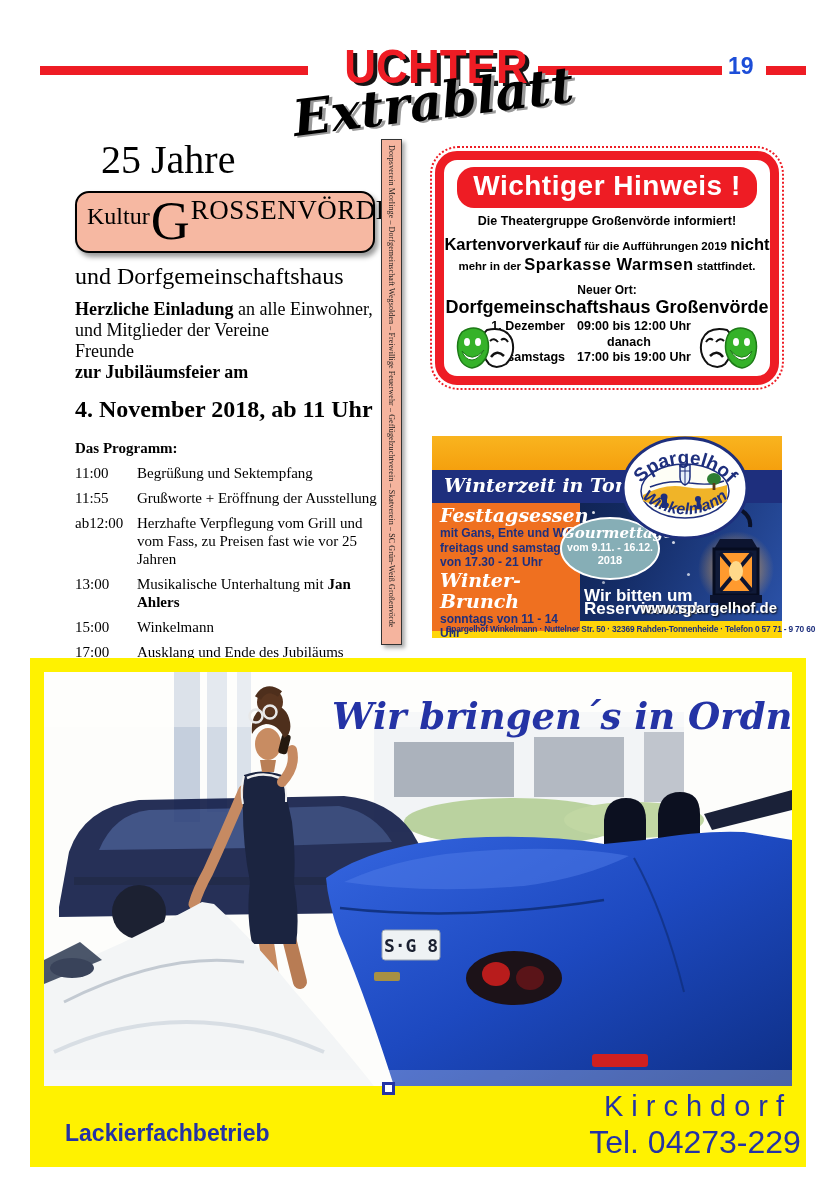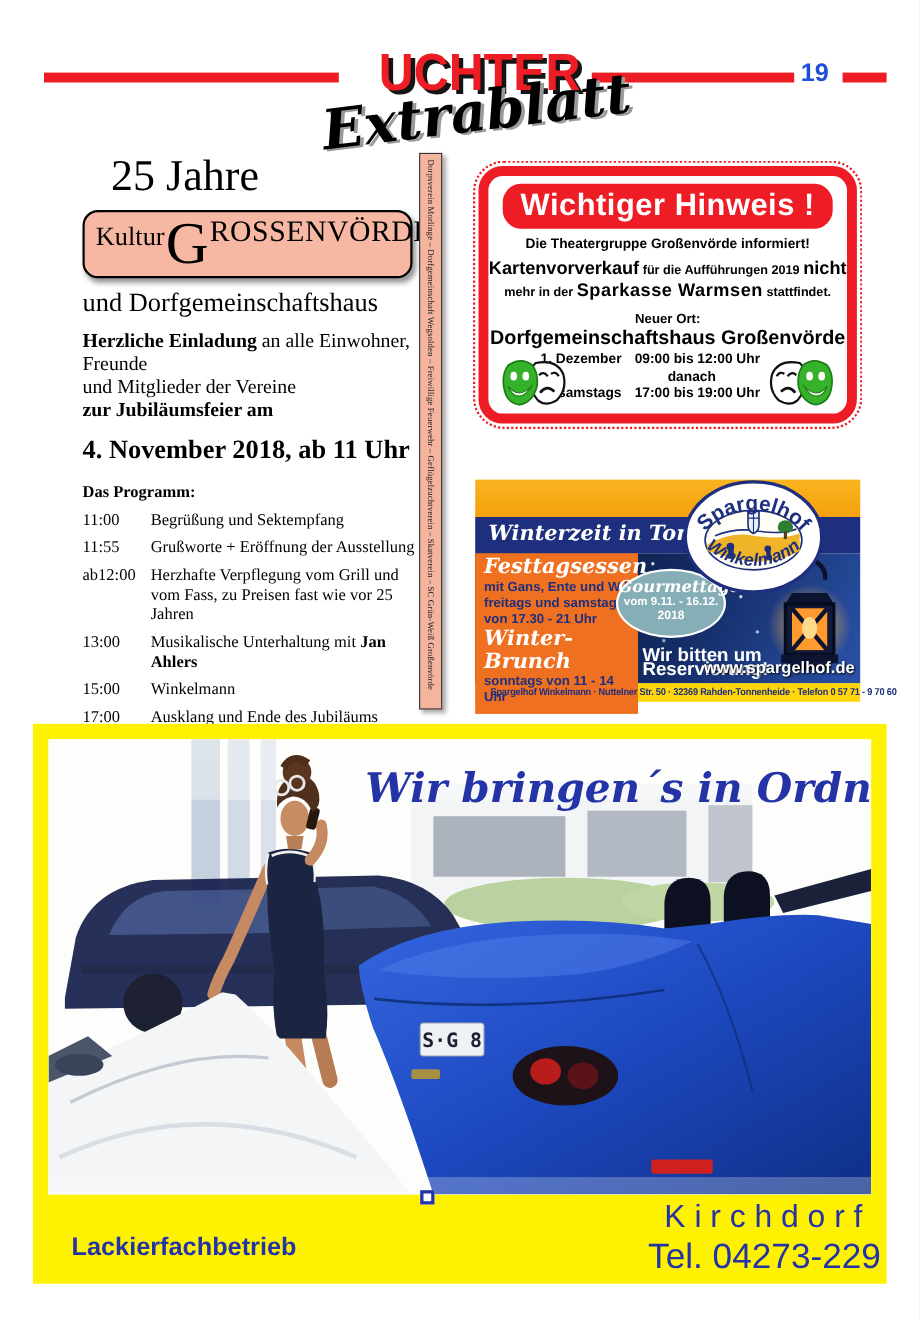--- a/index.html
+++ b/index.html
@@ -86,21 +86,21 @@
             font-family:"DejaVu Serif", serif; font-style:italic; font-weight:bold; font-size:19px; }
   .sp-main { height:118px; position:relative;
             background:linear-gradient(115deg,#0a1634 0%, #142c66 55%, #2b52a8 100%); overflow:visible; }
   .snow { position:absolute; left:160px; top:8px; width:3px; height:3px; border-radius:50%;
             background:rgba(255,255,255,.85);
             box-shadow:20px 14px 0 rgba(255,255,255,.7), 55px 4px 0 rgba(255,255,255,.6),
             80px 30px 0 rgba(255,255,255,.8), 38px 48px 0 rgba(255,255,255,.6),
             95px 62px 0 rgba(255,255,255,.7), 10px 70px 0 rgba(255,255,255,.6),
             60px 84px 0 rgba(255,255,255,.7), 120px 20px 0 rgba(255,255,255,.5),
             130px 70px 0 rgba(255,255,255,.6); }
-  .sp-orange { position:absolute; left:0; top:0; width:148px; height:146px; background:#ef7020;
+  .sp-orange { position:absolute; left:0; top:0; width:148px; height:128px; background:#ef7020;
             padding:2px 0 0 8px; }
   .sp-offer-title { color:#fff; font-family:"DejaVu Serif", serif; font-style:italic;
             font-weight:bold; font-size:19px; line-height:21px; }
   .sp-offer-line { color:#1e2f7d; font-weight:bold; font-size:12px; line-height:14.5px; }
   .sp-oval { position:absolute; left:128px; top:14px; width:100px; height:63px; background:#86aeb6;
             border:2px solid #fff; border-radius:50%; color:#fff; text-align:center; padding-top:7px; }
   .sp-oval-title { font-family:"DejaVu Serif", serif; font-style:italic; font-weight:bold;
             font-size:15px; line-height:15px; }
   .sp-oval-l1 { font-weight:bold; font-size:10.5px; line-height:13px; }
   .sp-oval-l2 { font-weight:bold; font-size:11px; line-height:12px; }
@@ -152,22 +152,22 @@
     <div class="org-box">
       <span class="org-prefix">Kultur</span>
       <span class="org-big">G</span>
       <span class="org-col">
         <span class="org-bottom">ROSSENVÖRDE</span>
       </span>
     </div>
     <div class="inv-line2">und Dorfgemeinschaftshaus</div>
     <div class="intro">
       <div><b>Herzliche Einladung</b><span> an alle Einwohner,</span></div>
+      <div>und Mitglieder der Vereine</div>
       <div>Freunde</div>
-      <div>und Mitglieder der Vereine</div>
       <div class="bold-line">zur Jubiläumsfeier am</div>
     </div>
     <div class="dateline">4. November 2018, ab 11 Uhr</div>
     <div class="prog-title">Das Programm:</div>
 
     <div class="prog-row">
       <span class="prog-time">11:00</span>
       <span class="prog-text"><span>Begrüßung und Sektempfang</span><b></b></span>
     </div>
     <div class="prog-row">

